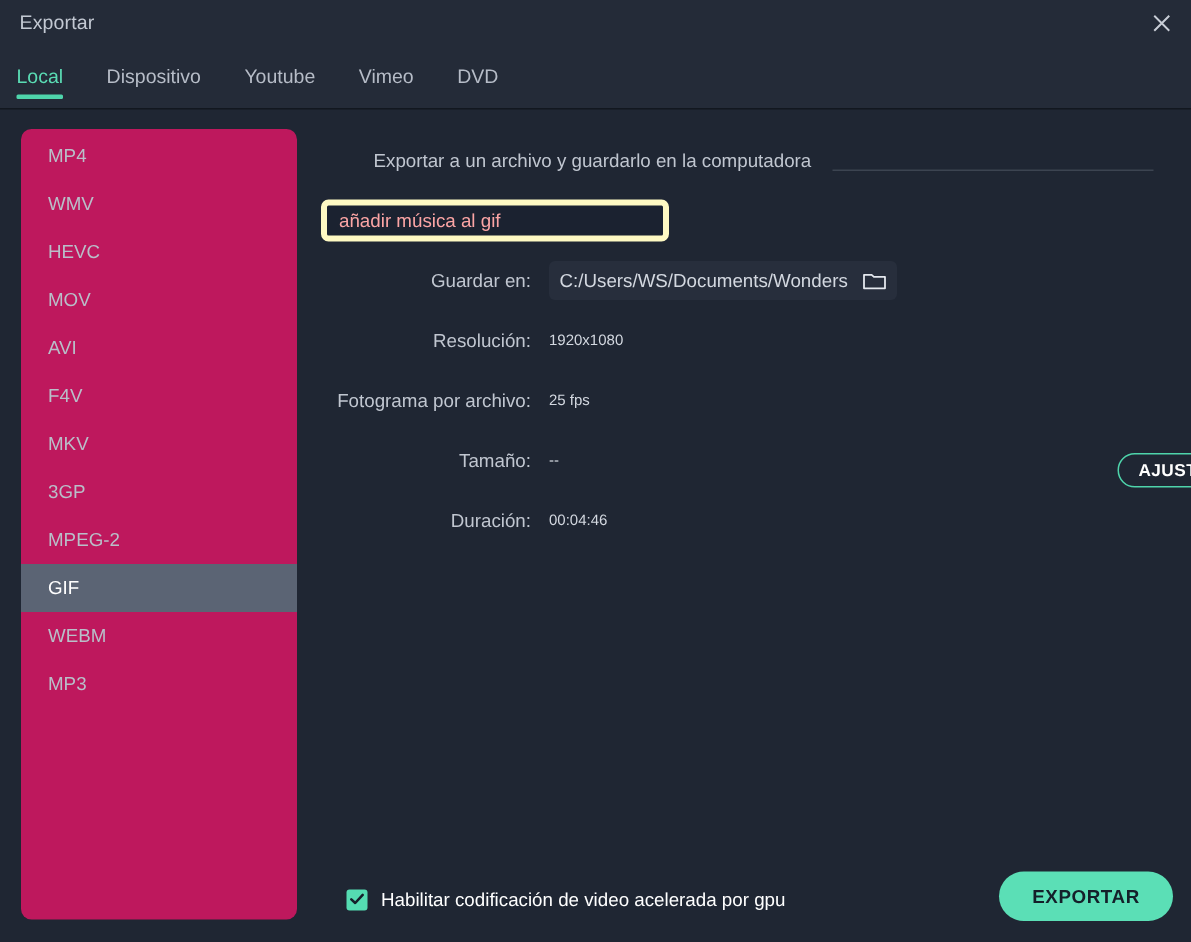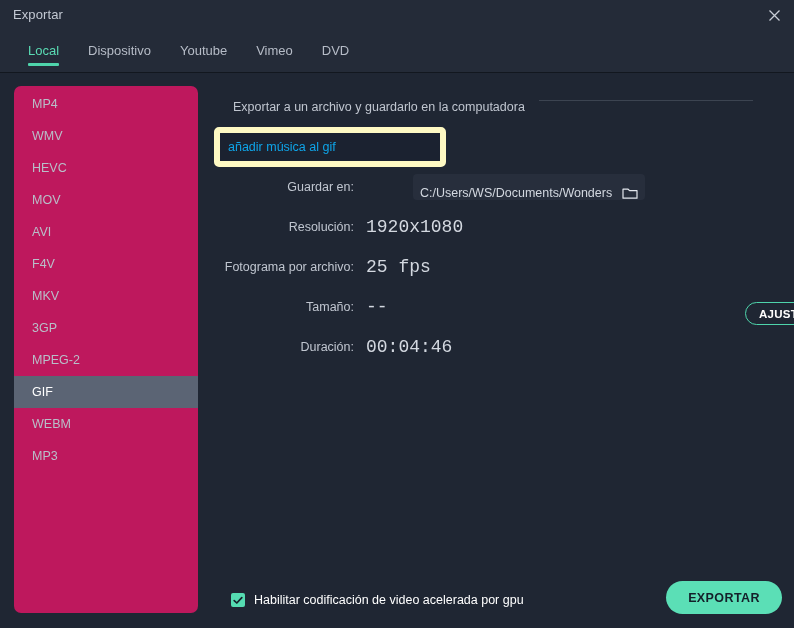--- a/index.html
+++ b/index.html
@@ -41,21 +41,21 @@
   .close-btn svg { display: block; }
 
   
   .tabbar {
     position: absolute;
     left: 0; top: 30px;
     width: 794px; height: 42px;
     background: #242b38;
     display: flex;
     align-items: center;
-    padding-left: 28px;
+    padding-left: 11px;
   }
   .tab {
     position: relative;
     font-size: 13px;
     color: #b6bcc7;
     padding: 0 0 9px 0;
     margin-right: 29px;
     cursor: pointer;
     line-height: 1;
     top: 4px;
@@ -103,23 +103,23 @@
 
   
   .main {
     position: absolute;
     left: 214px; top: 86px;
     width: 566px; height: 527px;
   }
 
   .section-head {
     position: absolute;
-    left: 19px; top: 14px;
-    display: flex;
-    align-items: flex-start;
+    left: 35px; top: 14px;
+    display: flex;
+    align-items: flex-end;
     width: 524px;
   }
   .section-head-text {
     font-size: 12.5px;
     color: #c0c6d0;
     white-space: nowrap;
   }
   .section-head-rule {
     flex: 1;
     height: 1px;
@@ -138,51 +138,49 @@
   }
   .row-label {
     width: 152px;
     text-align: right;
     font-size: 12.5px;
     color: #c0c6d0;
     padding-right: 12px;
     white-space: nowrap;
   }
   .row-value {
-    font-size: 18px;
+    font-size: 10px;
     color: #d3d8e0;
-    font-family: Liberation Mono, monospace;
   }
 
   
   .name-input {
     width: 232px;
-    height: 40px;
+    height: 28px;
     background: #1b2230;
-    border: 6px solid #fef9c3;
+    border: 4px solid #fef9c3;
     border-radius: 5px;
-    color: #0ea5e9;
+    color: #fca5a5;
     font-size: 12.5px;
     font-family: "Liberation Sans", sans-serif;
     padding: 0 8px;
     outline: none;
     caret-color: #dfe3ea;
   }
 
   
   .path-box {
     width: 232px;
     height: 26px;
     background: #272e3c;
     border-radius: 4px;
     display: flex;
-    align-items: flex-end;
+    align-items: center;
     padding: 0 7px;
     cursor: pointer;
-    margin-left: 47px;
   }
   .path-text {
     flex: 1;
     font-size: 12.5px;
     color: #d3d8e0;
     white-space: nowrap;
     overflow: hidden;
   }
   .folder-icon { margin-left: 3px; display: flex; }
 

